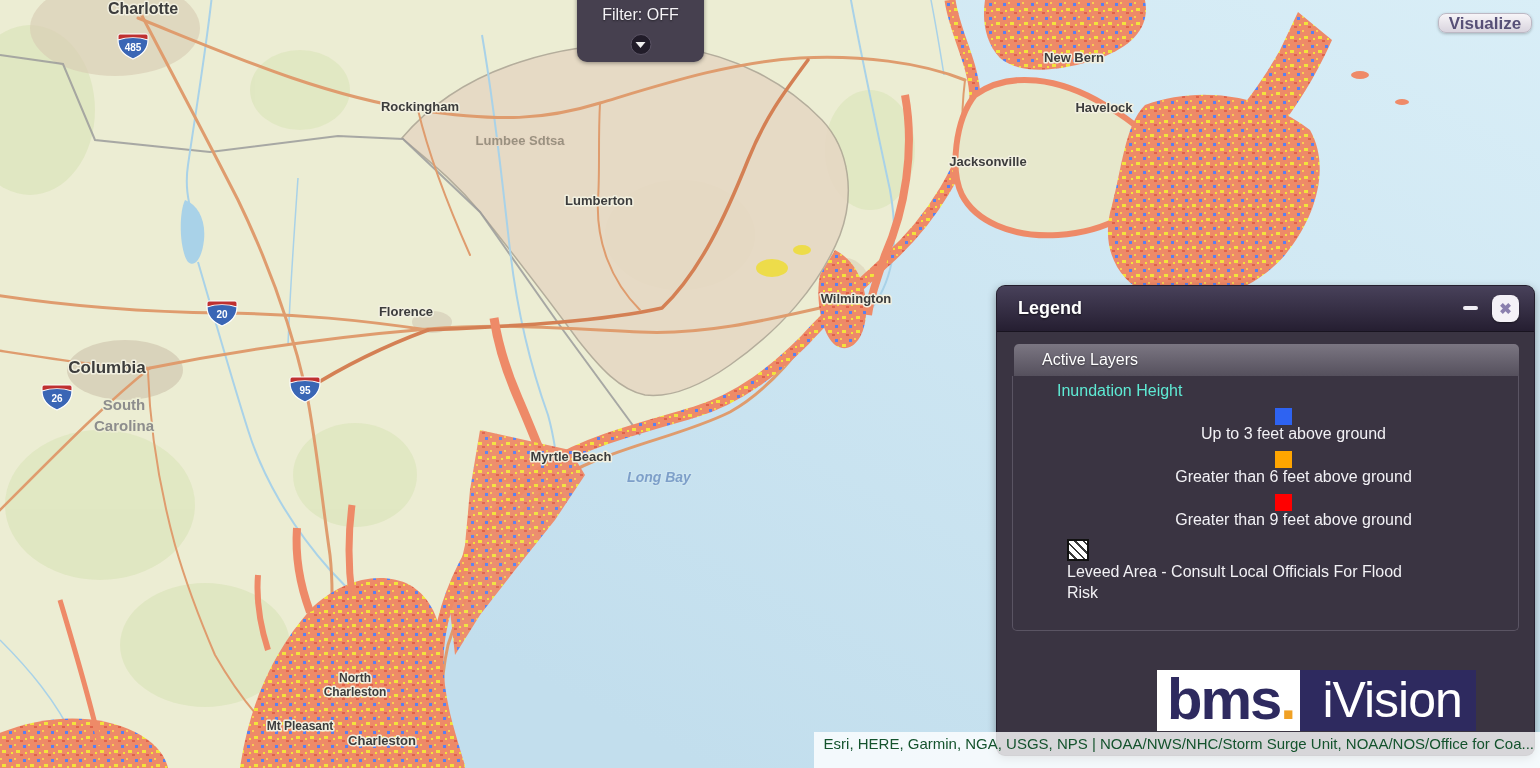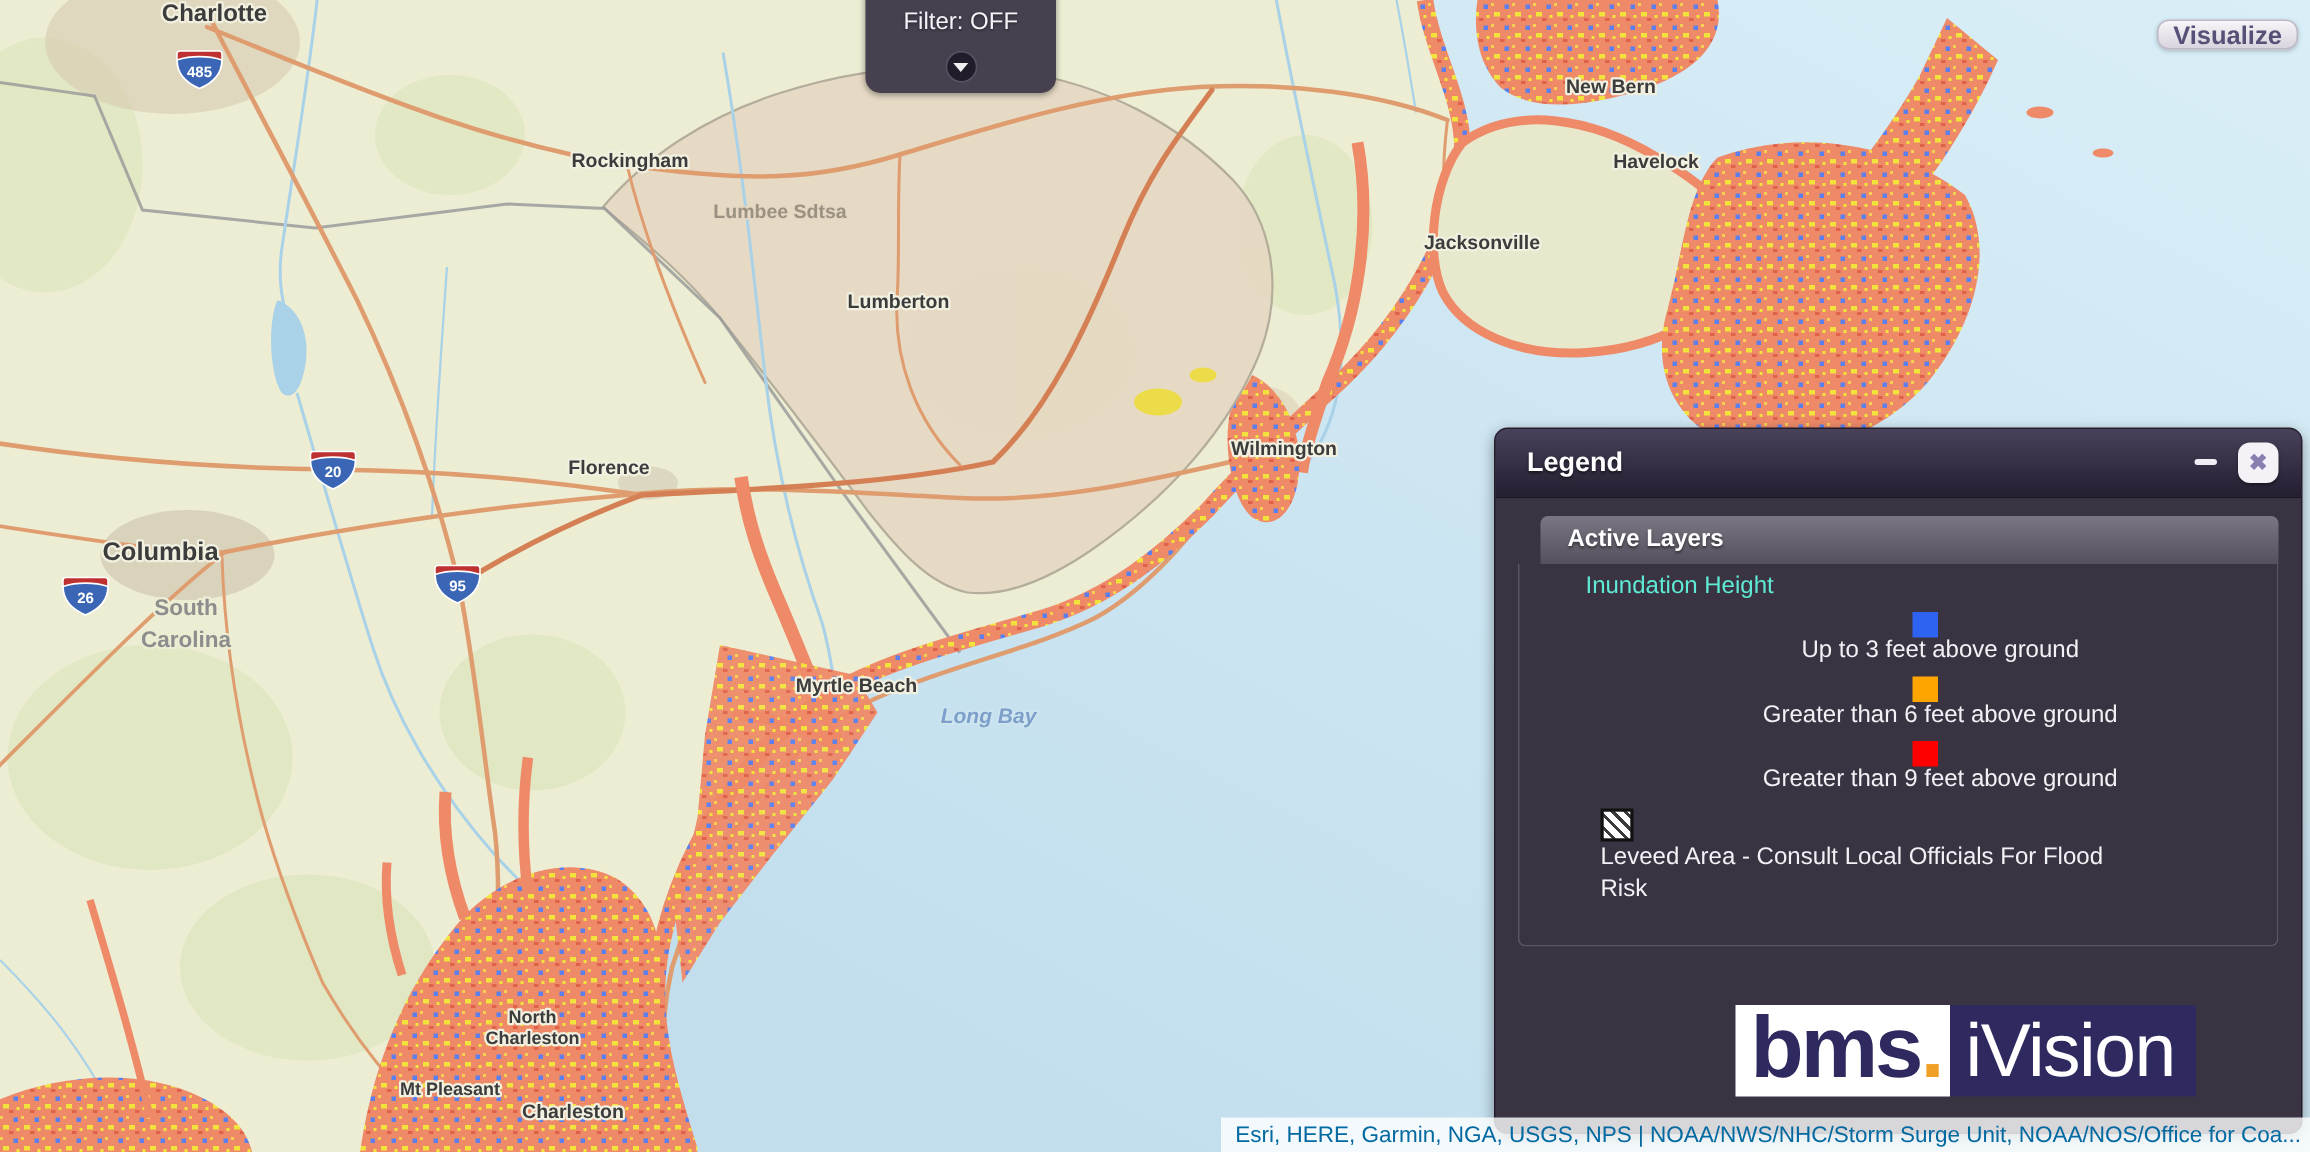--- a/index.html
+++ b/index.html
@@ -43,47 +43,47 @@
     background:linear-gradient(#48415a, #251e31); border-radius:8px 8px 0 0;
     border-bottom:1px solid #191420; }
   .legend-title { position:absolute; left:21px; top:12px; color:#ffffff; font-size:18px; font-weight:bold;
     text-shadow:0 1px 2px rgba(0,0,0,.6); }
   .min-btn { position:absolute; right:56px; top:20px; width:15px; height:4px; background:#f0eef4;
     border-radius:2px; cursor:pointer; }
   .close-btn { position:absolute; right:15px; top:9px; width:27px; height:27px; background:#f4f1f7;
     border-radius:8px; display:flex; align-items:center; justify-content:center; cursor:pointer;
     box-shadow:0 1px 2px rgba(0,0,0,.4); }
   .x-icon { color:#8a7fae; font-size:15px; font-weight:bold; line-height:1; }
-  .active-layers-bar { position:absolute; left:30px; right:15px; top:58px; height:32px;
+  .active-layers-bar { position:absolute; left:17px; right:15px; top:58px; height:32px;
     background:linear-gradient(#7b7682, #55505d); border-radius:5px 5px 0 0;
-    color:#ffffff; font-size:16px; font-weight:bold; line-height:32px; padding-left:18px;
+    color:#ffffff; font-size:16px; font-weight:normal; line-height:32px; padding-left:28px;
     text-shadow:0 1px 2px rgba(0,0,0,.5); }
   .legend-body { position:absolute; left:15px; right:15px; top:90px; height:255px;
     border:1px solid #5a5463; border-top:none; border-radius:0 0 5px 5px; }
   .group-title { margin:6px 0 4px 44px; color:#5eead4; font-size:16px; font-weight:normal; }
   .lrow { display:flex; align-items:center; margin:8px 0 0 56px; min-height:22px;flex-direction:column; }
   .swatch { width:17px; height:17px; flex:0 0 17px; margin-right:20px; }
   .ltext { color:#f2f1f5; font-size:16px; }
   .lrow-leveed { align-items:flex-start; margin-left:54px; margin-top:9px; }
   .swatch-hatch { width:22px; height:22px; flex:0 0 22px; margin-right:15px; margin-top:1px;
     border:2px solid #111111;
     background:repeating-linear-gradient(45deg, #ffffff 0px, #ffffff 4px, #3a3a3a 4px, #3a3a3a 6px); }
   .ltext-wrap { color:#f2f1f5; font-size:16px; width:335px; line-height:21px; }
 
   
   .logo { position:absolute; left:1157px; top:670px; height:61px; display:flex; }
   .logo-bms { background:#ffffff; color:#2e2a5f; font-size:58px; font-weight:bold; line-height:58px;
     padding:0 6px 3px 10px; letter-spacing:-2px; }
   .logo-dot { color:#f0a125; }
   .logo-ivision { background:#2e2a5f; color:#ffffff; font-size:50px; font-weight:normal; line-height:61px;
-    padding:0 14px 0 10px; letter-spacing:-1px; }
-
-  
-  .attribution { position:absolute; right:0; bottom:0; height:23px; line-height:23px;
-    background:rgba(255,255,255,.8); color:#0369a1; font-size:15px; padding:0 6px 0 10px;
+    padding:0 14px 0 22px; letter-spacing:-1px; }
+
+  
+  .attribution { position:absolute; right:0; bottom:0; height:36px; line-height:23px;
+    background:rgba(255,255,255,.8); color:#14532d; font-size:15px; padding:0 6px 0 10px;
     white-space:nowrap; }
 </style>
 </head>
 <body>
 
 <div id="app">
 
   <svg id="map-svg" width="1540" height="768" viewBox="0 0 1540 768">
     <defs>
       <linearGradient id="oceanG" x1="1" y1="0" x2="0.25" y2="1">

